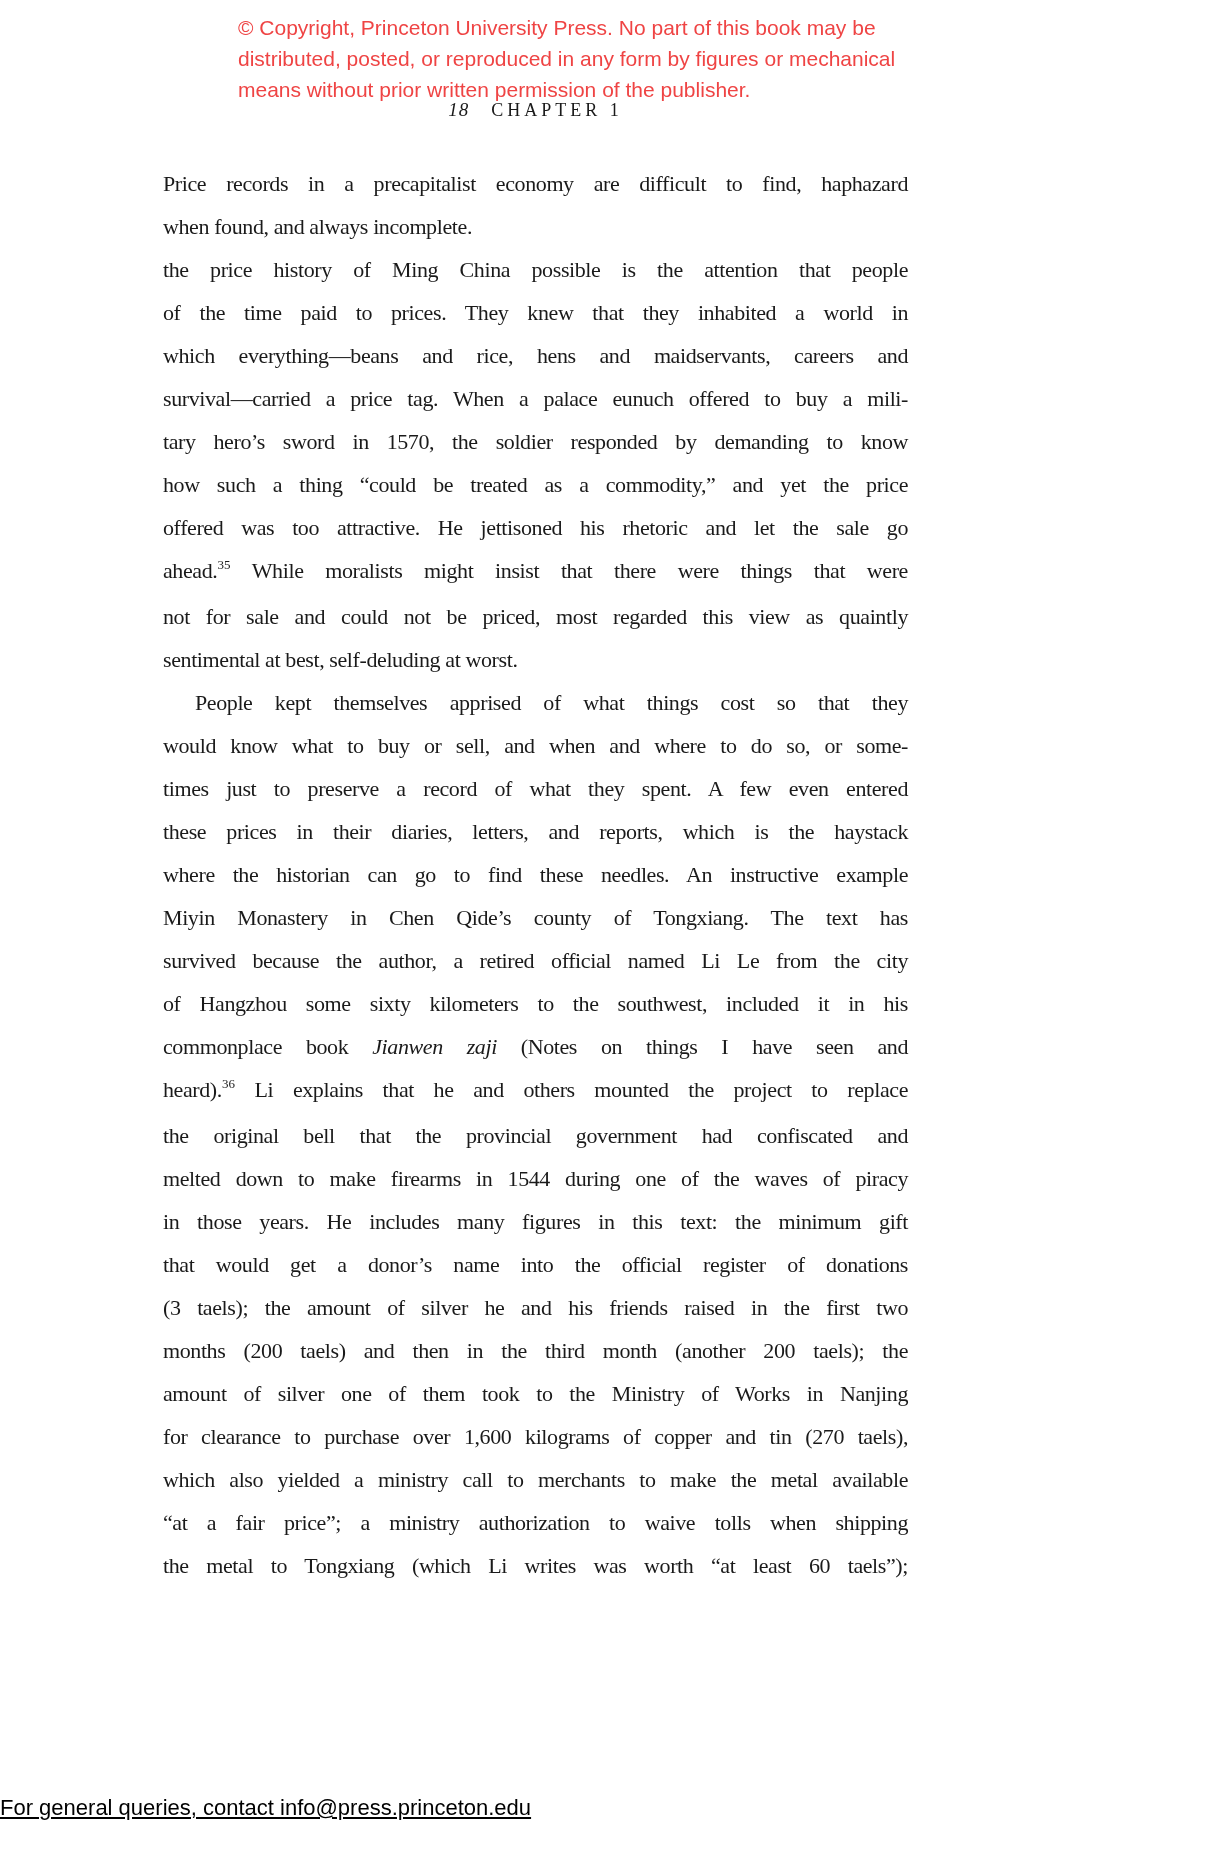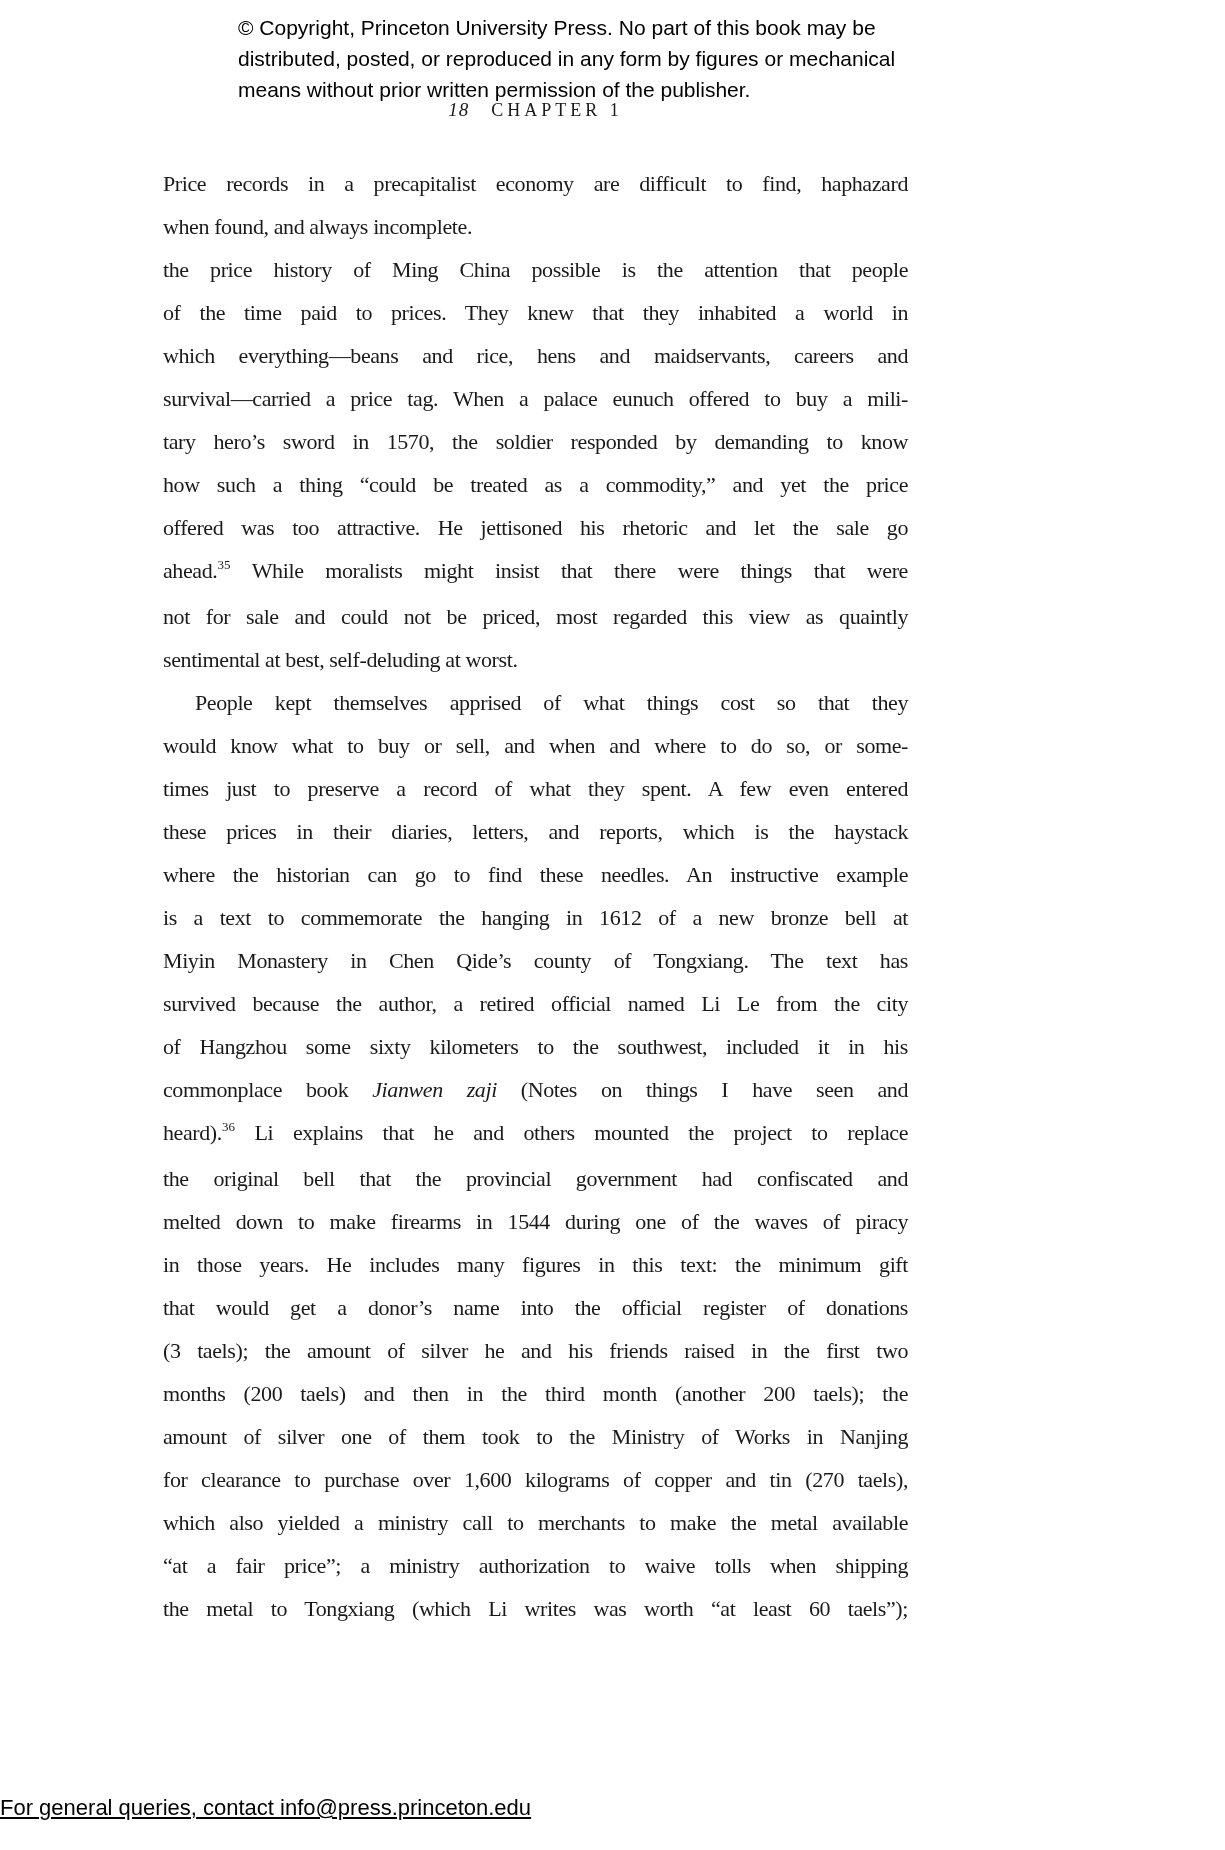--- a/index.html
+++ b/index.html
@@ -10,21 +10,21 @@
     background: #ffffff;
     overflow: hidden;
   }
   .copyright {
     position: absolute;
     left: 238px;
     top: 12px;
     font-family: "Liberation Sans", "DejaVu Sans", sans-serif;
     font-size: 21px;
     line-height: 31px;
-    color: #000000;
+    color: #ef4444;
   }
   .running-head {
     position: absolute;
     left: 163px;
     top: 99px;
     width: 745px;
     text-align: center;
     font-family: "Liberation Serif", "DejaVu Serif", serif;
     color: #1a1a1a;
     font-size: 19px;
@@ -96,21 +96,20 @@
       <div class="bline"><span>how such a thing “could be treated as a commodity,” and yet the price</span></div>
       <div class="bline"><span>offered was too attractive. He jettisoned his rhetoric and let the sale go</span></div>
       <div class="bline"><span>ahead.</span><span class="sup">35</span><span> While moralists might insist that there were things that were</span></div>
       <div class="bline"><span>not for sale and could not be priced, most regarded this view as quaintly</span></div>
       <div class="bline end"><span>sentimental at best, self-deluding at worst.</span></div>
       <div class="bline indent"><span>People kept themselves apprised of what things cost so that they</span></div>
       <div class="bline"><span>would know what to buy or sell, and when and where to do so, or some-</span></div>
       <div class="bline"><span>times just to preserve a record of what they spent. A few even entered</span></div>
       <div class="bline"><span>these prices in their diaries, letters, and reports, which is the haystack</span></div>
       <div class="bline"><span>where the historian can go to find these needles. An instructive example</span></div>
-      <div class="bline"><span>is a text to commemorate the hanging in 1612 of a new bronze bell at</span></div>
       <div class="bline"><span>Miyin Monastery in Chen Qide’s county of Tongxiang. The text has</span></div>
       <div class="bline"><span>survived because the author, a retired official named Li Le from the city</span></div>
       <div class="bline"><span>of Hangzhou some sixty kilometers to the southwest, included it in his</span></div>
       <div class="bline"><span>commonplace book </span><span class="i">Jianwen zaji</span><span> (Notes on things I have seen and</span></div>
       <div class="bline"><span>heard).</span><span class="sup">36</span><span> Li explains that he and others mounted the project to replace</span></div>
       <div class="bline"><span>the original bell that the provincial government had confiscated and</span></div>
       <div class="bline"><span>melted down to make firearms in 1544 during one of the waves of piracy</span></div>
       <div class="bline"><span>in those years. He includes many figures in this text: the minimum gift</span></div>
       <div class="bline"><span>that would get a donor’s name into the official register of donations</span></div>
       <div class="bline"><span>(3 taels); the amount of silver he and his friends raised in the first two</span></div>

